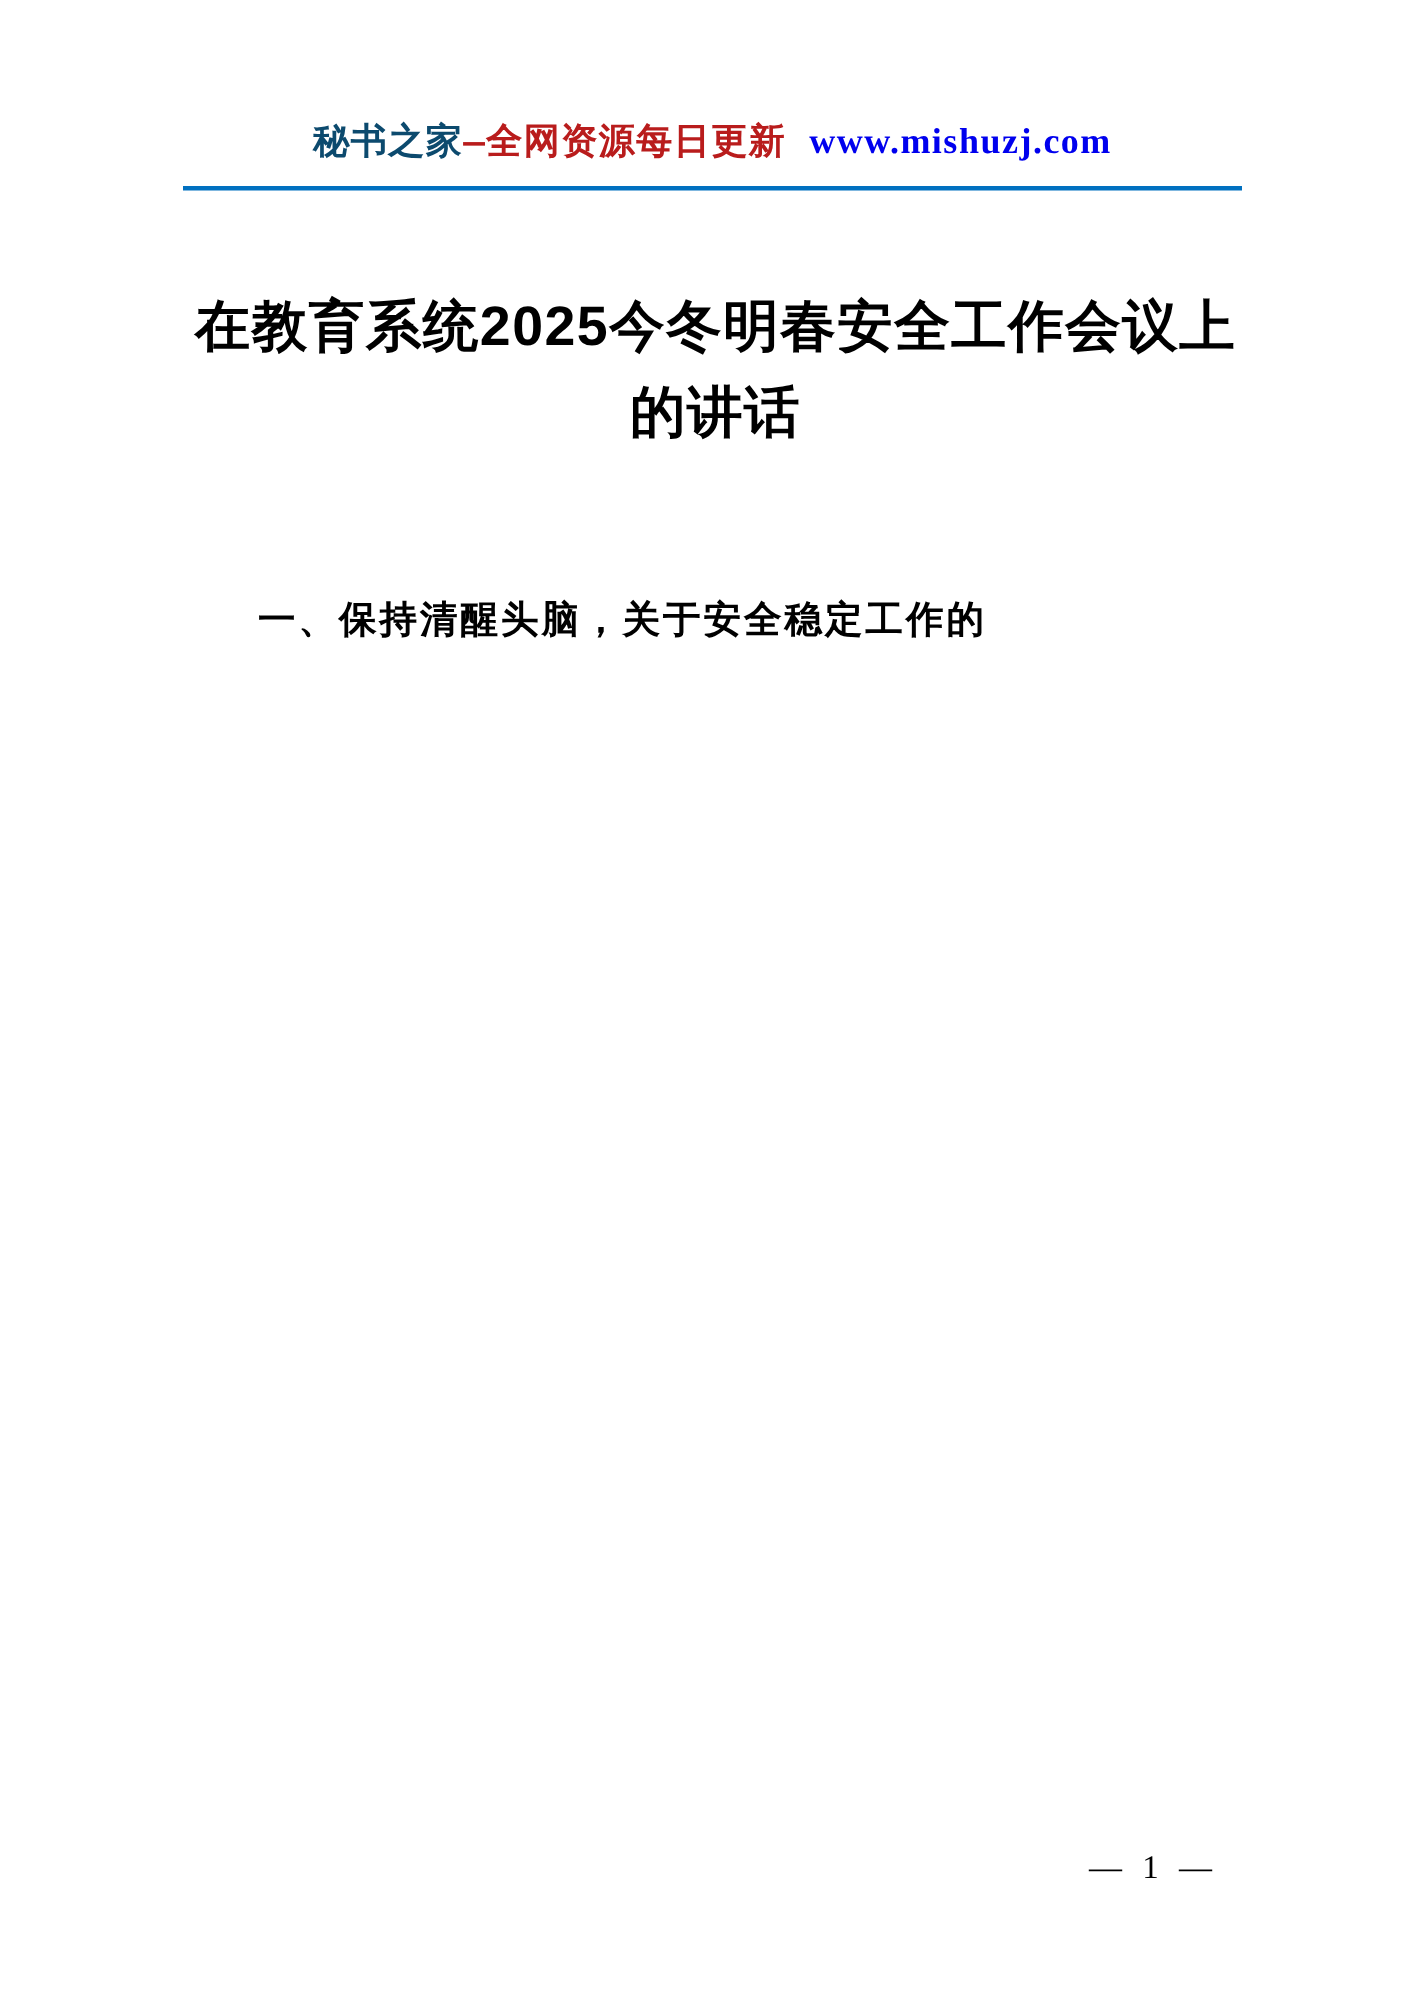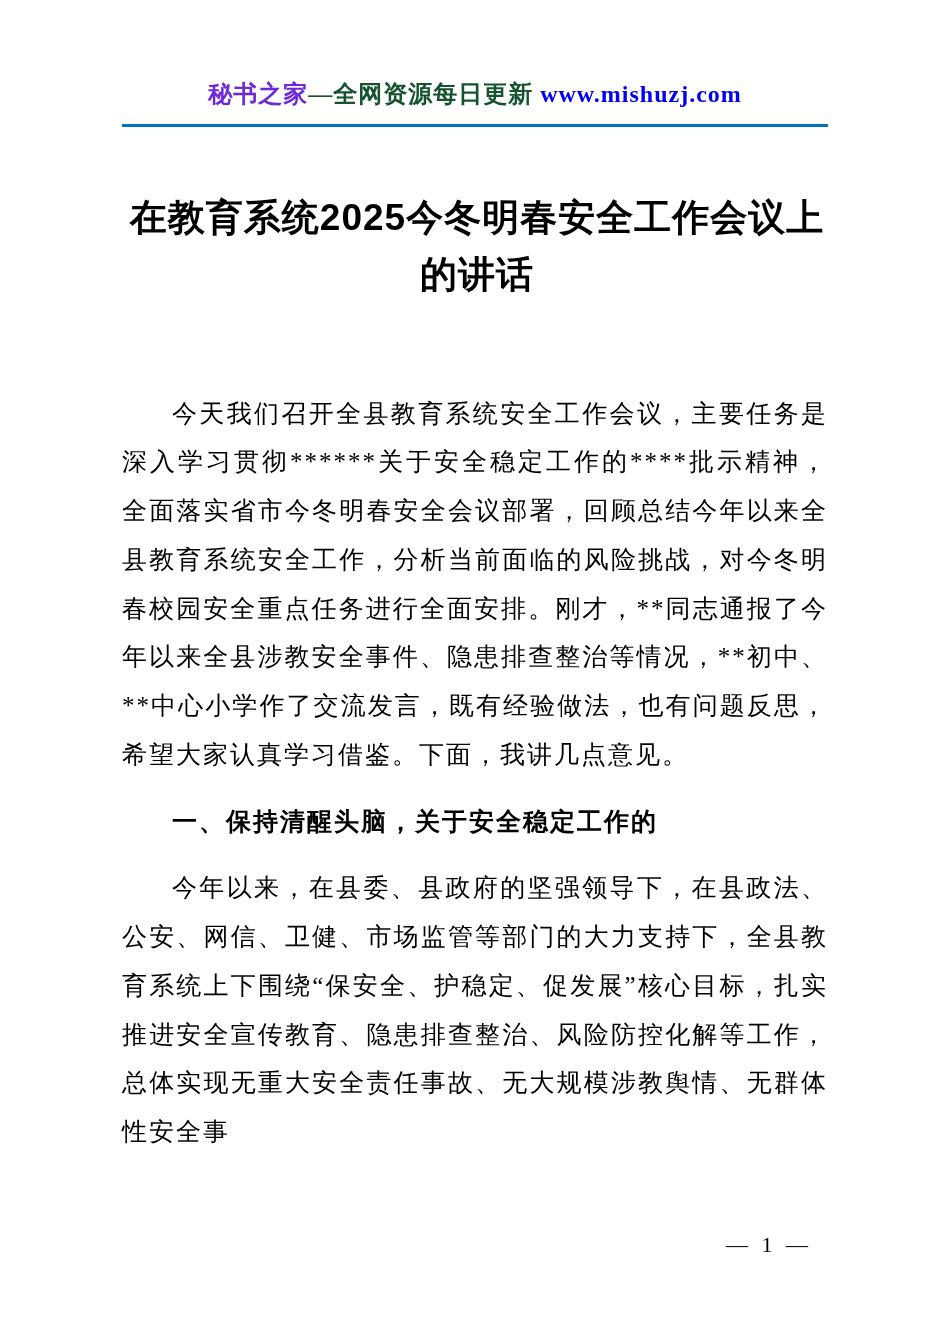--- a/index.html
+++ b/index.html
@@ -19,22 +19,22 @@
     color: #000000;
     overflow: hidden;
   }
   .doc-header {
     text-align: center;
     font-size: 24px;
     font-weight: bold;
     letter-spacing: 1px;
     white-space: nowrap;
   }
-  .doc-header .brand { color: #6d28d9; text-align: center; }
-  .doc-header .tagline { color: #14532d; }
+  .doc-header .brand { color: #0c4a6e; text-align: center; }
+  .doc-header .tagline { color: #b91c1c; font-family: Liberation Mono, monospace; }
   .doc-header .url { color: #0000ee; text-decoration: none; cursor: pointer; }
   .header-rule {
     border: none;
     border-top: 3px solid #0070c0;
     margin: 14px 0 0 0;
   }
   .doc-title {
     margin: 62px 0 0 4px;
     text-align: center;
     font-size: 37px;
@@ -80,20 +80,18 @@
 
   <header class="doc-header">
     <span class="brand">秘书之家</span><span class="tagline">—全网资源每日更新 </span><a class="url">www.mishuzj.com</a>
   </header>
 
   <hr class="header-rule">
 
   <h1 class="doc-title">在教育系统2025今冬明春安全工作会议上的讲话</h1>
 
   <div class="doc-body">
-    <p class="body-para">今天我们召开全县教育系统安全工作会议，主要任务是深入学习贯彻******关于安全稳定工作的****批示精神，全面落实省市今冬明春安全会议部署，回顾总结今年以来全县教育系统安全工作，分析当前面临的风险挑战，对今冬明春校园安全重点任务进行全面安排。刚才，**同志通报了今年以来全县涉教安全事件、隐患排查整治等情况，**初中、**中心小学作了交流发言，既有经验做法，也有问题反思，希望大家认真学习借鉴。下面，我讲几点意见。</p>
     <p class="section-heading">一、保持清醒头脑，关于安全稳定工作的</p>
-    <p class="body-para">今年以来，在县委、县政府的坚强领导下，在县政法、公安、网信、卫健、市场监管等部门的大力支持下，全县教育系统上下围绕“保安全、护稳定、促发展”核心目标，扎实推进安全宣传教育、隐患排查整治、风险防控化解等工作，总体实现无重大安全责任事故、无大规模涉教舆情、无群体性安全事</p>
   </div>
 
   <div class="page-footer">— 1 —</div>
 
 </div>
 
 </body></html>

